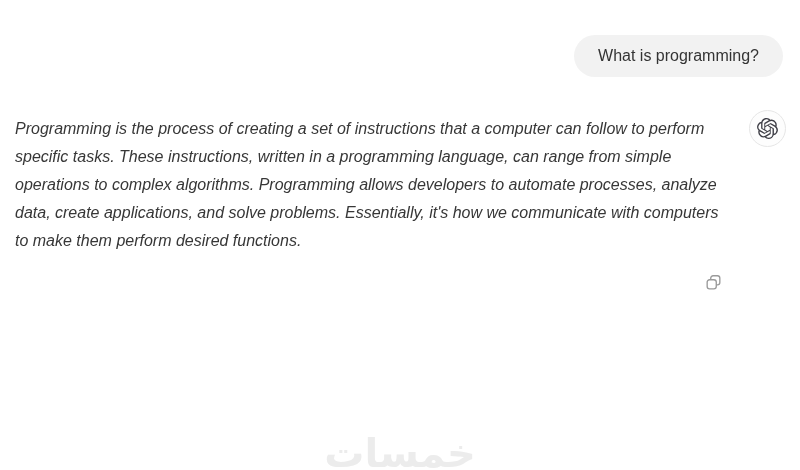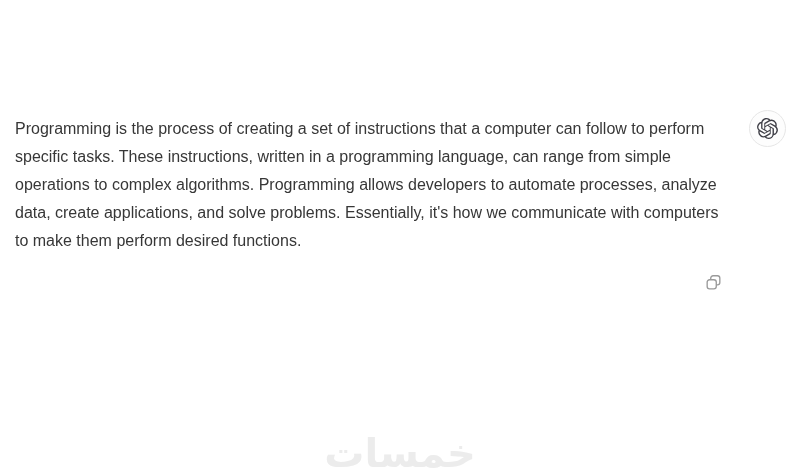--- a/index.html
+++ b/index.html
@@ -29,20 +29,21 @@
   }
   .assistant-text {
     position: absolute;
     top: 115px;
     left: 15px;
     width: 712px;
     font-size: 16px;
     line-height: 28px;
     color: #373737;
     text-align: left;
+    font-style: italic;
   }
   .assistant-avatar {
     position: absolute;
     top: 110px;
     right: 14px;
     width: 37px;
     height: 37px;
     border-radius: 50%;
     background: #fdfdfd;
     border: 1px solid #e6e6e6;
@@ -85,20 +86,21 @@
     direction: rtl;
     white-space: nowrap;
     user-select: none;
   }
 </style>
 </head>
 <body>
 
 <div class="page">
 
+  <div class="user-bubble">What is programming?</div>
 
   <div class="assistant-text">Programming is the process of creating a set of instructions that a computer can follow to perform specific tasks. These instructions, written in a programming language, can range from simple operations to complex algorithms. Programming allows developers to automate processes, analyze data, create applications, and solve problems. Essentially, it's how we communicate with computers to make them perform desired functions.</div>
 
   <div class="assistant-avatar">
     <span style="display:flex;">
       <svg viewBox="0 0 24 24" fill="#3f3f47" xmlns="http://www.w3.org/2000/svg">
         <path d="M22.2819 9.8211a5.9847 5.9847 0 0 0-.5157-4.9108 6.0462 6.0462 0 0 0-6.5098-2.9A6.0651 6.0651 0 0 0 4.9807 4.1818a5.9847 5.9847 0 0 0-3.9977 2.9 6.0462 6.0462 0 0 0 .7427 7.0966 5.98 5.98 0 0 0 .511 4.9107 6.051 6.051 0 0 0 6.5146 2.9001A5.9847 5.9847 0 0 0 13.2599 24a6.0557 6.0557 0 0 0 5.7718-4.2058 5.9894 5.9894 0 0 0 3.9977-2.9001 6.0557 6.0557 0 0 0-.7475-7.073zm-9.022 12.6081a4.4755 4.4755 0 0 1-2.8764-1.0408l.1419-.0804 4.7783-2.7582a.7948.7948 0 0 0 .3927-.6813v-6.7369l2.02 1.1686a.071.071 0 0 1 .038.052v5.5826a4.504 4.504 0 0 1-4.4945 4.4944zm-9.6607-4.1254a4.4708 4.4708 0 0 1-.5346-3.0137l.142.0852 4.783 2.7582a.7712.7712 0 0 0 .7806 0l5.8428-3.3685v2.3324a.0804.0804 0 0 1-.0332.0615L9.74 19.9502a4.4992 4.4992 0 0 1-6.1408-1.6464zM2.3408 7.8956a4.485 4.485 0 0 1 2.3655-1.9728V11.6a.7664.7664 0 0 0 .3879.6765l5.8144 3.3543-2.0201 1.1685a.0757.0757 0 0 1-.071 0l-4.8303-2.7865A4.504 4.504 0 0 1 2.3408 7.8956zm16.5963 3.8558L13.1038 8.364 15.1192 7.2a.0757.0757 0 0 1 .071 0l4.8303 2.7913a4.4944 4.4944 0 0 1-.6765 8.1042v-5.6772a.79.79 0 0 0-.407-.667zm2.0107-3.0231l-.142-.0852-4.7735-2.7818a.7759.7759 0 0 0-.7854 0L9.409 9.2297V6.8974a.0662.0662 0 0 1 .0284-.0615l4.8303-2.7866a4.4992 4.4992 0 0 1 6.6802 4.66zM8.3065 12.863l-2.02-1.1638a.0804.0804 0 0 1-.038-.0567V6.0742a4.4992 4.4992 0 0 1 7.3757-3.4537l-.142.0805L8.704 5.459a.7948.7948 0 0 0-.3927.6813zm1.0976-2.3654l2.602-1.4998 2.6069 1.4998v2.9994l-2.5974 1.4997-2.6067-1.4997z"></path>
       </svg>
     </span>
   </div>

